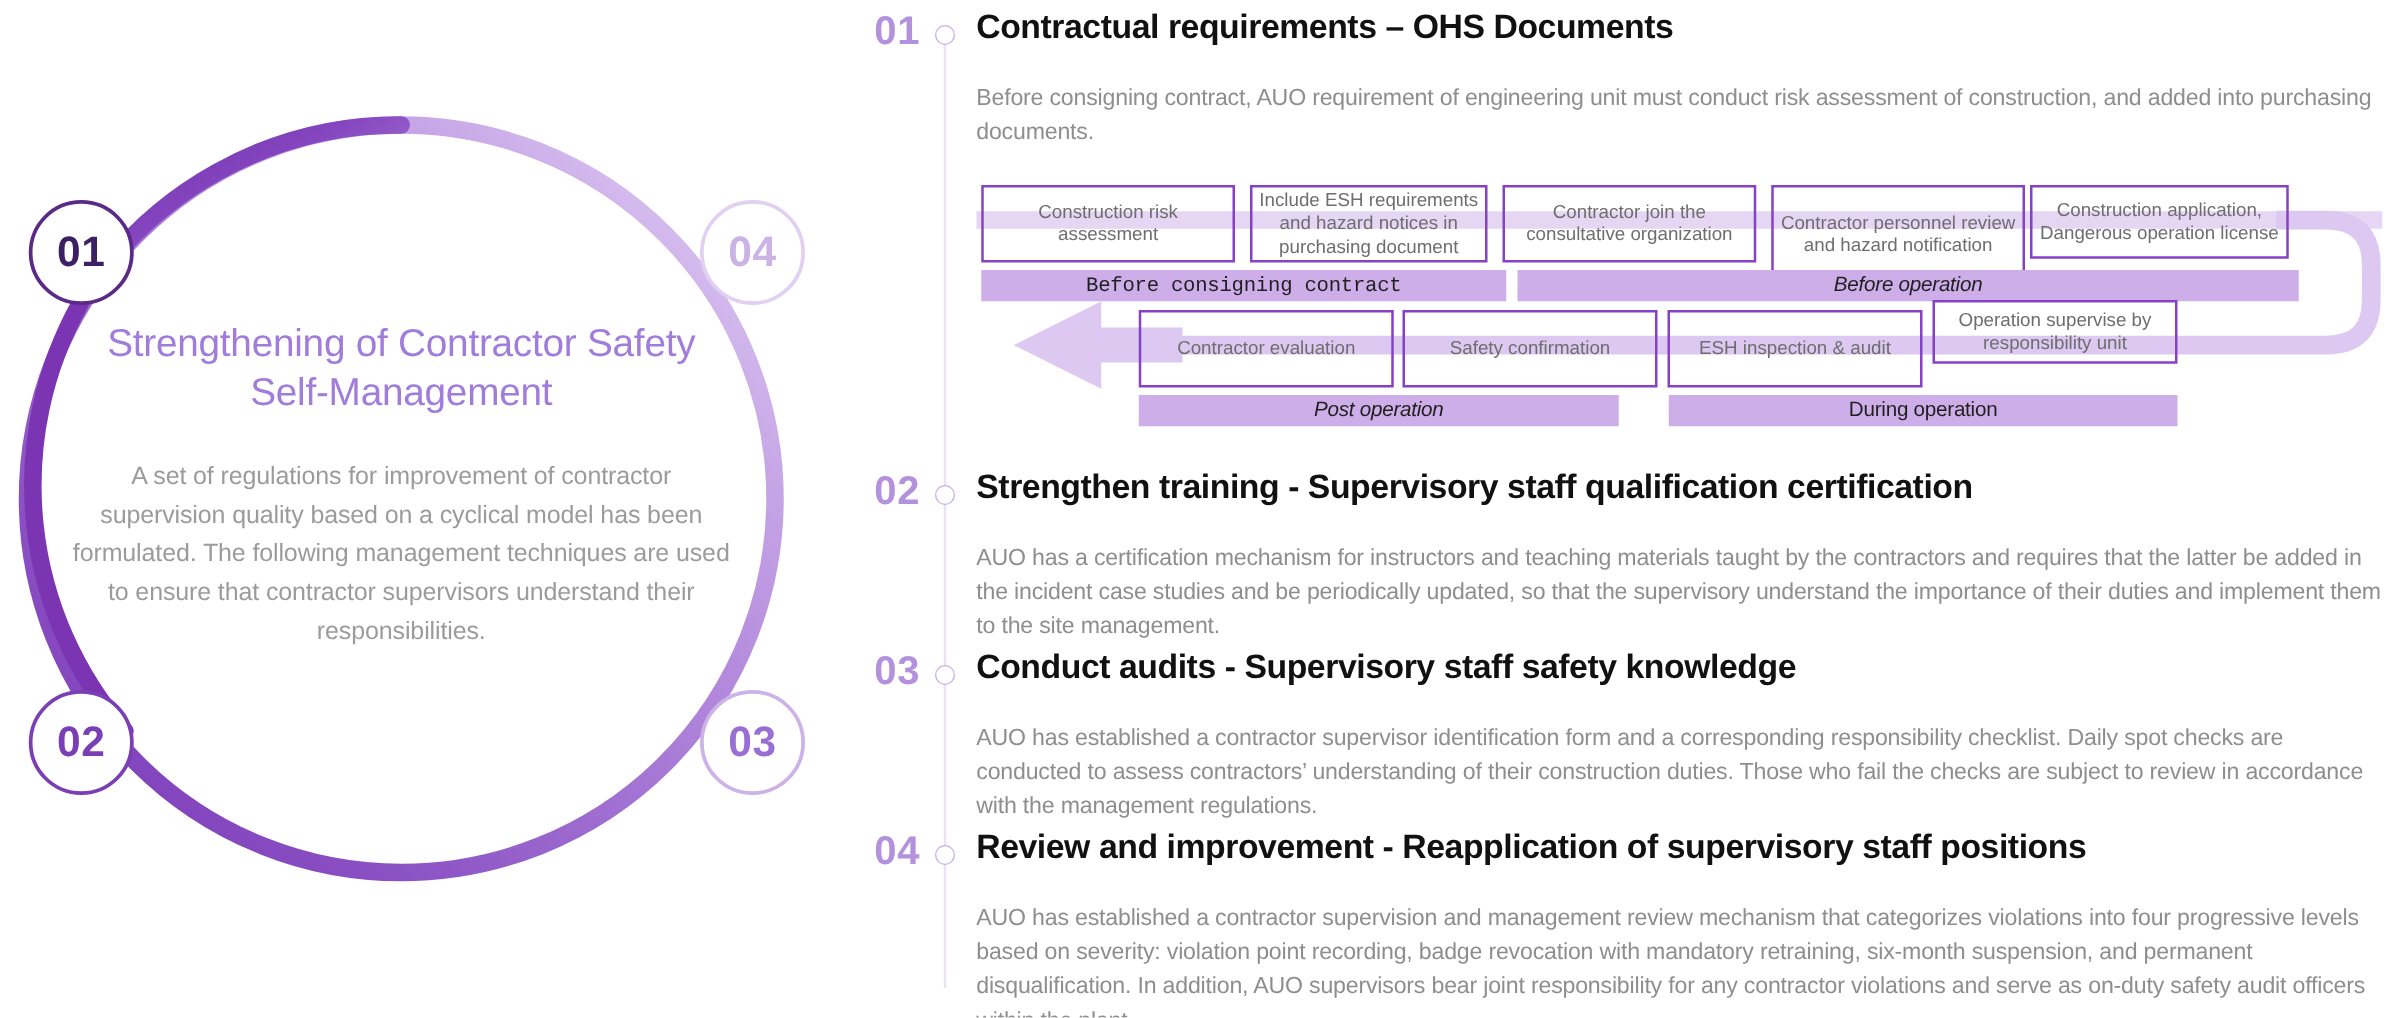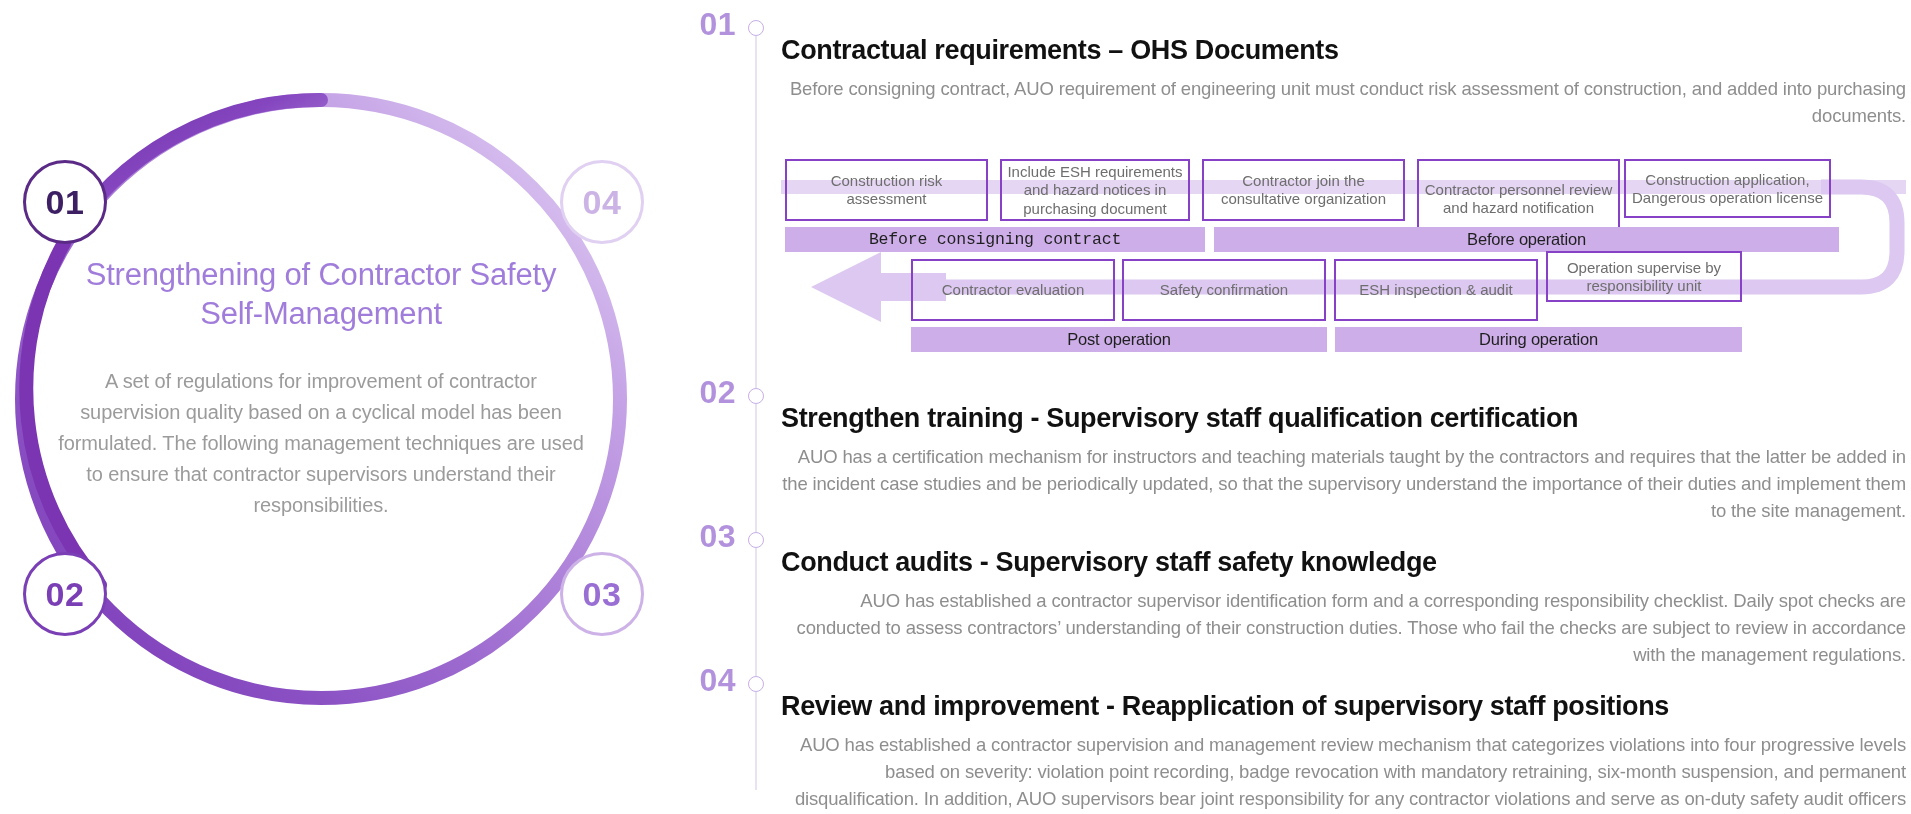--- a/index.html
+++ b/index.html
@@ -66,27 +66,25 @@
   .sec-dot {
     position: absolute; left: 68px; top: 14px;
     width: 16px; height: 16px; border-radius: 50%;
     background: #ffffff; border: 1.5px solid #c7aee7;
   }
   .sec-body { position: absolute; left: 101px; top: 0; width: 1125px; }
   .sec-title {
     font-size: 27px; font-weight: bold; color: #111111;
     letter-spacing: -0.35px; line-height: 1.15;
     white-space: nowrap;
-    margin-top: 29px;
   }
   .sec-text {
-    margin-top: 9px;
+    margin-top: 27px;
     font-size: 18.5px; color: #8e8e8e; line-height: 1.47;
     letter-spacing: -0.15px;
-    text-align: right;
   }
 
   #section-01 { top: 6px; }
   #section-02 { top: 374px; }
   #section-03 { top: 518px; }
   #section-04 { top: 662px; }
 
   
   #flowchart { position: relative; margin-top: 22px; width: 1125px; height: 205px; }
   #flow-svg { position: absolute; left: 0; top: 0; }
@@ -175,28 +173,28 @@
             <rect x="95" y="122" width="70" height="28" fill="#dcc8f0"></rect>
           </svg>
 
           <div class="fbox" style="left:4px; top:8px; width:203px; height:62px;">Construction risk assessment</div>
           <div class="fbox" style="left:219px; top:8px; width:190px; height:62px;">Include ESH requirements and hazard notices in purchasing document</div>
           <div class="fbox" style="left:421px; top:8px; width:203px; height:62px;">Contractor join the consultative organization</div>
           <div class="fbox" style="left:636px; top:8px; width:203px; height:80px;">Contractor personnel review and hazard notification</div>
           <div class="fbox" style="left:843px; top:8px; width:207px; height:59px;">Construction application, Dangerous operation license</div>
 
           <div class="fbar" style="left:4px; top:76px; width:420px; height:25px;font-family:Liberation Mono, monospace;">Before consigning contract</div>
-          <div class="fbar" style="left:433px; top:76px; width:625px; height:25px;">Before operation</div>
+          <div class="fbar" style="left:433px; top:76px; width:625px; height:25px;font-style:italic;">Before operation</div>
 
           <div class="fbox" style="left:130px; top:108px; width:204px; height:62px;">Contractor evaluation</div>
           <div class="fbox" style="left:341px; top:108px; width:204px; height:62px;">Safety confirmation</div>
           <div class="fbox" style="left:553px; top:108px; width:204px; height:62px;">ESH inspection &amp; audit</div>
           <div class="fbox" style="left:765px; top:100px; width:196px; height:51px;">Operation supervise by responsibility unit</div>
 
-          <div class="fbar" style="left:130px; top:176px; width:416px; height:25px;">Post operation</div>
+          <div class="fbar" style="left:130px; top:176px; width:384px; height:25px;font-style:italic;">Post operation</div>
           <div class="fbar" style="left:554px; top:176px; width:407px; height:25px;">During operation</div>
         </div>
       </div>
     </div>
 
     <div class="section" id="section-02">
       <div class="sec-num">02</div>
       <div class="sec-dot"></div>
       <div class="sec-body">
         <div class="sec-title">Strengthen training - Supervisory staff qualification certification</div>

